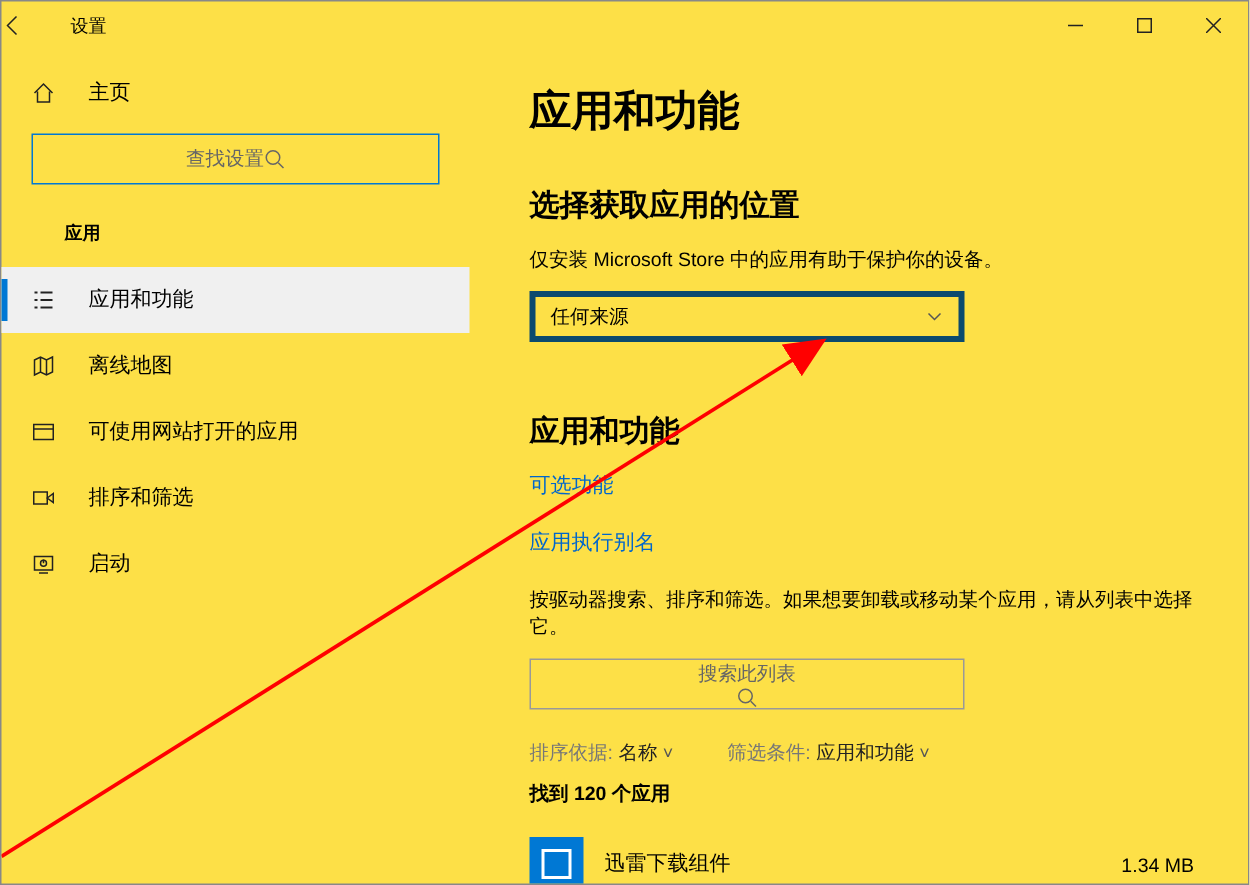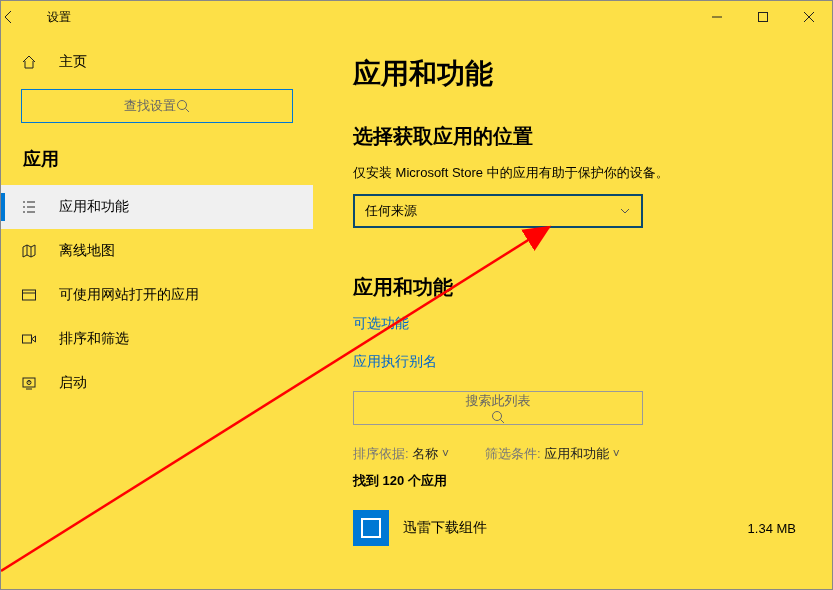--- a/index.html
+++ b/index.html
@@ -15,31 +15,31 @@
 
 
 .body { display: flex; height: calc(100% - 32px); }
 .sidebar { width: 312px; padding-top: 12px; }
 .main { flex: 1; padding: 22px 28px 0 40px; overflow: hidden; }
 
 
 .home { display: flex; align-items: center; padding: 8px 20px; font-size: 14px; }
 .home .icon { width: 20px; margin-right: 18px; }
 .searchbox { margin: 10px 20px 14px 20px; height: 34px; border: 1px solid #0078d4; display: flex; align-items: center; padding: 0 10px; font-size: 13px; color: #666; justify-content: center; }
-.section-label { font-weight: 600; font-size: 18px; padding: 10px 22px 14px 22px; }
+.section-label { font-weight: 600; font-size: 12px; padding: 10px 22px 14px 22px; margin-left: 20px; }
 .navitem { display: flex; align-items: center; height: 44px; padding: 0 20px; font-size: 14px; position: relative; cursor: pointer; }
 .navitem .icon { width: 20px; margin-right: 18px; display: inline-flex; }
 .navitem.selected { background: #f0f0f0; }
 .navitem.selected::before { content: ""; position: absolute; left: 0; top: 8px; bottom: 8px; width: 4px; background: #0078d4; }
 
 
 h1 { font-size: 28px; font-weight: 600; margin-bottom: 30px; }
 h2 { font-size: 20px; font-weight: 600; margin-bottom: 14px; }
 .desc { font-size: 13px; margin-bottom: 12px; }
-.dropdown { width: 290px; height: 34px; border: 2px solid #0c4a6e; display: flex; align-items: center; justify-content: space-between; padding: 0 10px; font-size: 13px; margin-bottom: 46px; }
+.dropdown { width: 290px; height: 34px; border: 4px solid #0c4a6e; display: flex; align-items: center; justify-content: space-between; padding: 0 10px; font-size: 13px; margin-bottom: 46px; }
 .link { color: #0066cc; font-size: 14px; margin-bottom: 20px; display: block; cursor: pointer; }
 .appsearch { width: 290px; height: 34px; border: 1px solid #999; display: flex; align-items: center; justify-content: space-between; padding: 0 10px; font-size: 13px; color: #666; margin-bottom: 20px; flex-direction: column; }
 .filters { display: flex; gap: 36px; font-size: 13px; color: #555; margin-bottom: 9px; }
 .filters .label { color: #777; }
 .filters .val { color: #222; }
 .count { font-size: 13px; margin-bottom: 20px; font-weight: bold; }
 .appitem { display: flex; align-items: center; gap: 14px; font-size: 14px; }
 .appicon { width: 36px; height: 36px; background: #0078d4; display: flex; align-items: center; justify-content: center; }
 .appicon .inner { width: 20px; height: 20px; border: 2px solid #fff; }
 .appsize { margin-left: auto; font-size: 13px; padding-right: 8px; }
@@ -167,20 +167,21 @@
         <span class="chev">
           <svg width="12" height="12" viewBox="0 0 12 12">
               <path d="M2 4 L6 8 L10 4" stroke="#555" stroke-width="1" fill="none"></path>
             </svg>
         </span>
       </div>
 
       <h2>应用和功能</h2>
       <a class="link">可选功能</a>
       <a class="link">应用执行别名</a>
+      <div class="desc">按驱动器搜索、排序和筛选。如果想要卸载或移动某个应用，请从列表中选择它。</div>
 
       <div class="appsearch">
         <span>搜索此列表</span>
         <span>
           <svg width="14" height="14" viewBox="0 0 14 14">
               <circle cx="6" cy="6" r="4.5" stroke="#666" stroke-width="1" fill="none"></circle>
               <line x1="9.5" y1="9.5" x2="13" y2="13" stroke="#666" stroke-width="1"></line>
             </svg>
         </span>
       </div>

